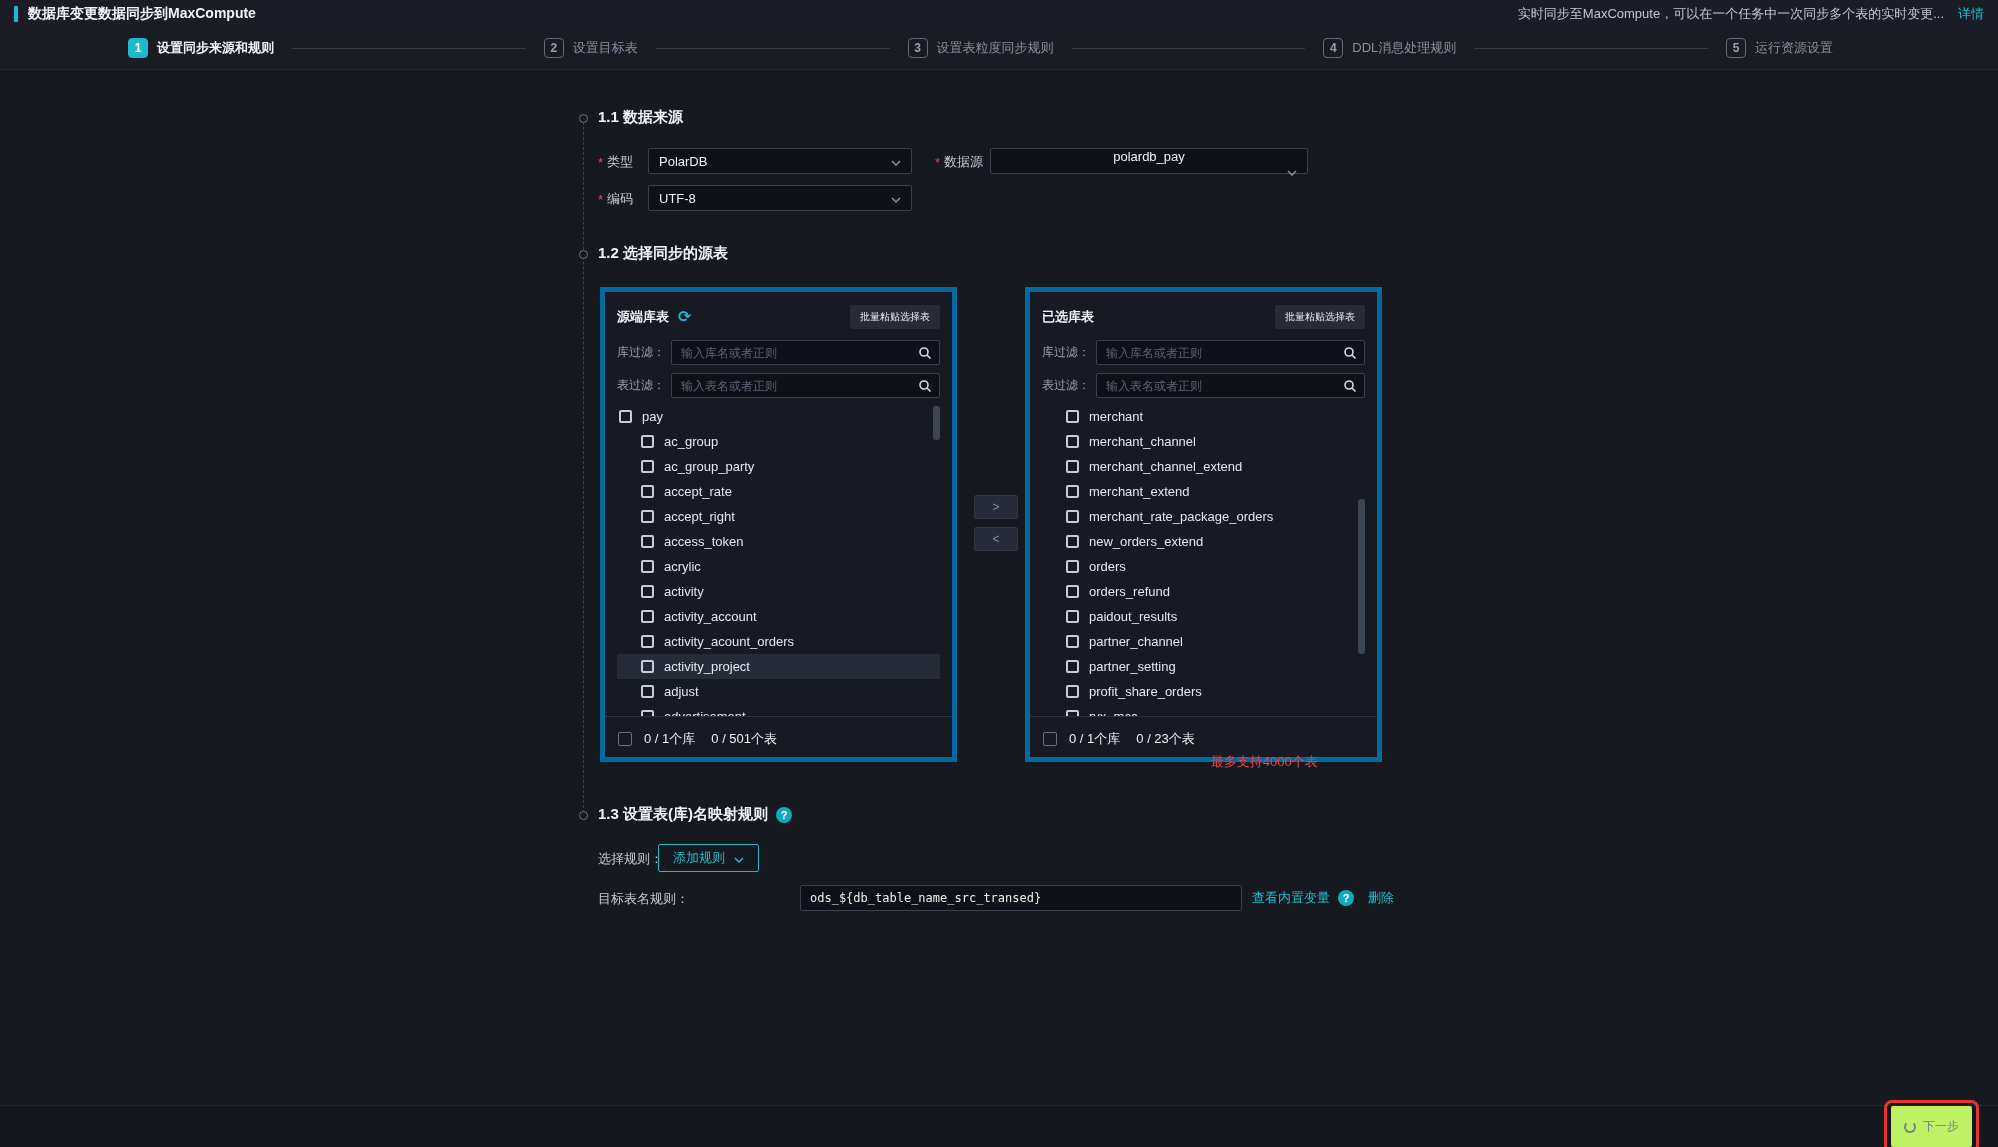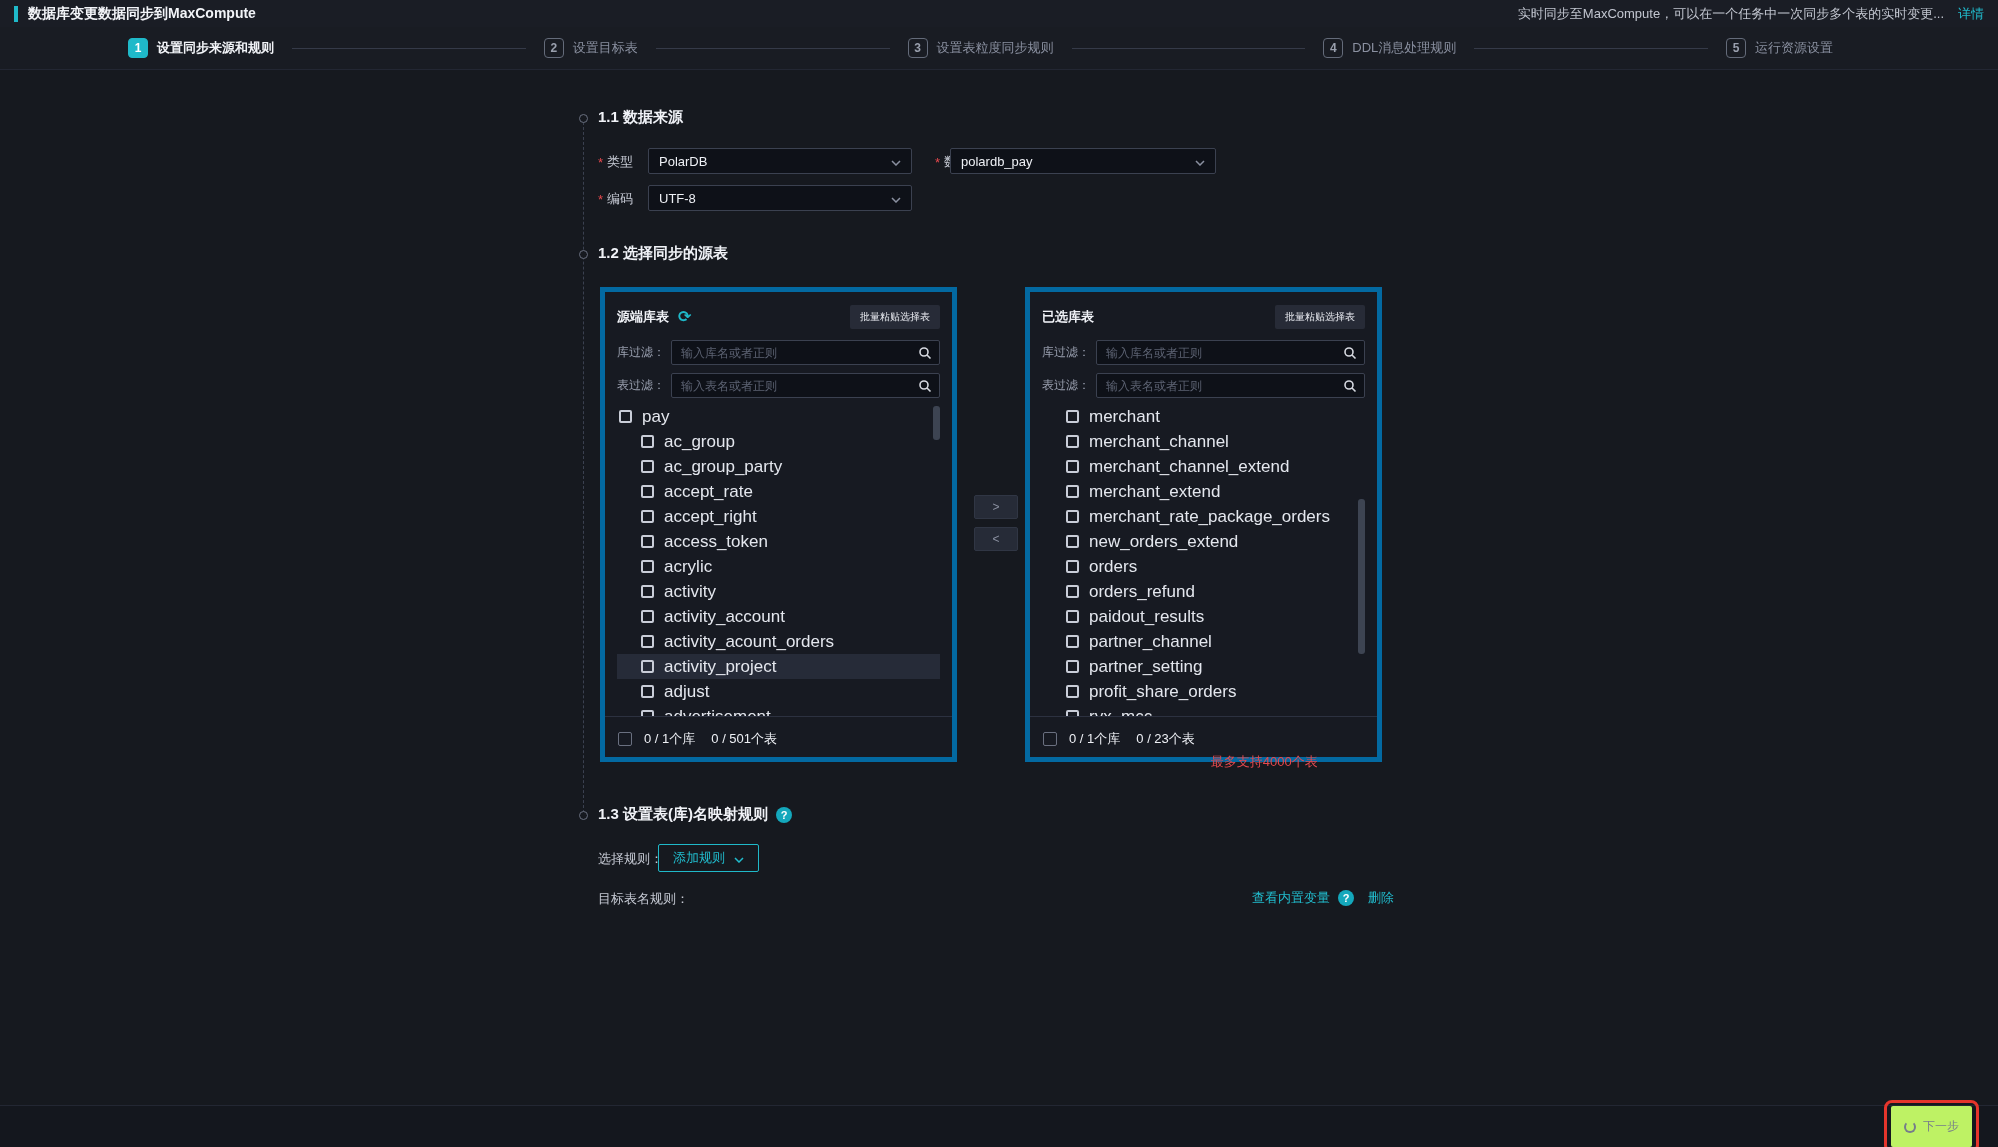--- a/index.html
+++ b/index.html
@@ -51,21 +51,21 @@
   .filter-row { display:flex; align-items:center; margin-top:8px; flex:none; }
   .filter-label { color:#9aa0b0; width:54px; font-size:12px; flex:none; }
   .filter-box { flex:1; position:relative; height:25px; background:#0e1118; border:1px solid #3b4150;
     border-radius:2px; display:flex; align-items:center; }
   .filter-box input { flex:1; background:transparent; border:none; outline:none; color:#e8eaf0;
     font-size:12px; padding:0 26px 0 9px; font-family:inherit; }
   .filter-box input::placeholder { color:#5c6272; }
   .search-ic { position:absolute; right:7px; top:5px; }
   .tree { margin-top:6px; height:312px; overflow:hidden; position:relative; flex:none; }
   .tree-row { height:25px; display:flex; align-items:center; padding-left:24px; color:#e4e7ee;
-    font-size:17px; cursor:pointer; }
+    font-size:13px; cursor:pointer; }
   .tree-row.parent { padding-left:2px; }
   .tree-row.highlighted { background:#262b38; }
   .cb { width:13px; height:13px; border:2px solid #c9cdd8; border-radius:2px; margin-right:10px;
     flex:none; cursor:pointer; background:transparent; }
   .scroll-thumb { position:absolute; right:0; width:7px; background:#3d4452; border-radius:3px; cursor:pointer; }
   .panel-footer { margin:auto -12px 0; border-top:1px solid #2c3140; height:45px; flex:none;
     display:flex; align-items:center; padding:0 13px; }
   .cb-lg { width:14px; height:14px; border:1px solid #6a7080; border-radius:2px; margin-right:12px;
     flex:none; cursor:pointer; }
   .footer-stat { color:#eef0f5; font-size:13px; margin-right:16px; }
@@ -157,21 +157,21 @@
       <svg width="10" height="6" viewBox="0 0 10 6">
           <polyline points="1,1 5,5 9,1" fill="none" stroke="#8a90a0" stroke-width="1.5"></polyline>
         </svg>
     </span>
   </div>
 
   <div class="abs form-label" style="left:935px; top:83px;">
     <span class="req">*</span>
     <span>数据源</span>
   </div>
-  <div class="abs select" style="left:950px; top:78px; width:266px;">
+  <div class="abs select" style="left:990px; top:78px; width:318px;flex-direction:column;">
     <span>polardb_pay</span>
     <span class="chev">
       <svg width="10" height="6" viewBox="0 0 10 6">
           <polyline points="1,1 5,5 9,1" fill="none" stroke="#8a90a0" stroke-width="1.5"></polyline>
         </svg>
     </span>
   </div>
 
   <div class="abs form-label" style="left:598px; top:120px;">
     <span class="req">*</span>
@@ -410,20 +410,21 @@
   <button class="add-rule-btn" style="left:658px; top:774px;">
     <span>添加规则</span>
     <span class="chev">
       <svg width="10" height="6" viewBox="0 0 10 6">
           <polyline points="1,1 5,5 9,1" fill="none" stroke="#21bccd" stroke-width="1.5"></polyline>
         </svg>
     </span>
   </button>
 
   <div class="abs form-label" style="left:598px; top:820px;">目标表名规则：</div>
+  <input class="target-input" style="left: 800px; top: 815px;" value="ods_${db_table_name_src_transed}">
   <div class="inline-links" style="left:1252px; top:819px;">
     <span class="link">查看内置变量</span>
     <span class="q-ic">?</span>
     <span class="link" style="margin-left:14px;">删除</span>
   </div>
 </div>
 
 <div class="bottombar">
   <div class="annotation-box">
     <button class="next-btn">

